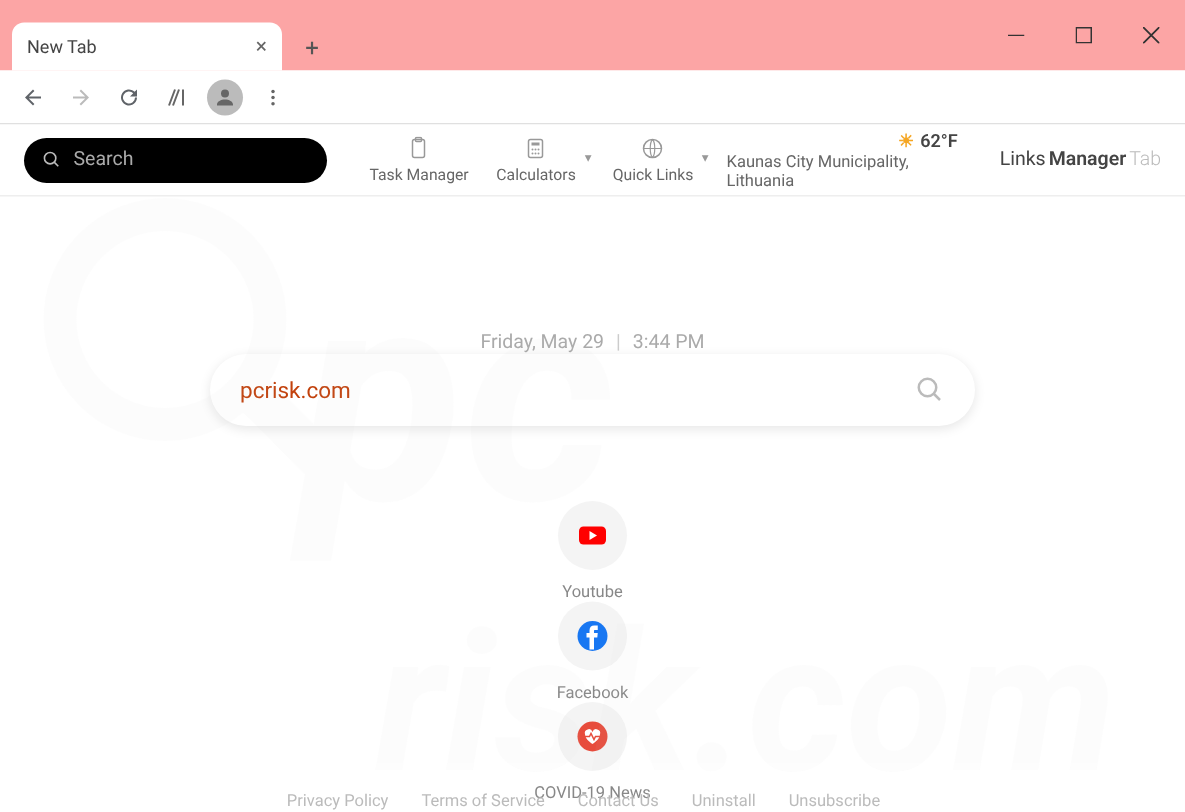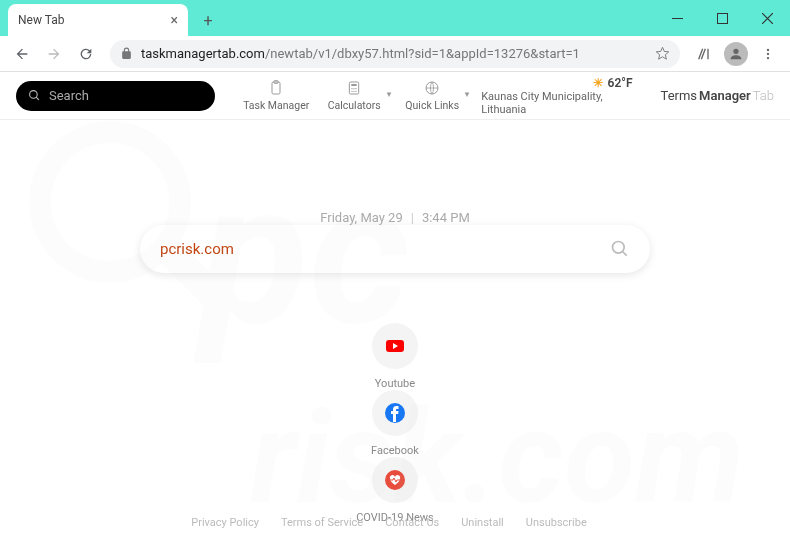--- a/index.html
+++ b/index.html
@@ -1,19 +1,19 @@
 <!DOCTYPE html>
 <html><head>
 <meta charset="utf-8">
 <style>
 * { margin: 0; padding: 0; box-sizing: border-box; font-family: -apple-system, BlinkMacSystemFont, "Segoe UI", Roboto, Arial, sans-serif; }
 body { width: 790px; height: 541px; background: #fff; overflow: hidden; position: relative; }
 
 
-.titlebar { height: 36px; background: #5eead4; display: flex; align-items: flex-end; padding-left: 8px; justify-content: space-between; }
+.titlebar { height: 47px; background: #fca5a5; display: flex; align-items: flex-end; padding-left: 8px; justify-content: space-between; }
 .tab { background: #fff; height: 32px; width: 180px; border-radius: 8px 8px 0 0; display: flex; align-items: center; padding: 0 10px; font-size: 12px; color: #444; position: relative; }
 .tab-close { margin-left: auto; color: #666; font-size: 14px; cursor: pointer; }
 .newtab-btn { width: 28px; height: 28px; display: flex; align-items: center; justify-content: center; color: #555; font-size: 16px; margin-left: 6px; margin-bottom: 2px; cursor: pointer; }
 .win-controls { margin-left: auto; display: flex; align-items: center; height: 100%; }
 .win-btn { width: 45px; height: 30px; display: flex; align-items: center; justify-content: center; color: #333; }
 
 .toolbar { height: 36px; background: #fff; display: flex; align-items: center; padding: 0 8px; gap: 4px; border-bottom: 1px solid #e0e0e0; }
 .nav-btn { width: 28px; height: 28px; display: flex; align-items: center; justify-content: center; color: #888; border-radius: 50%; }
 .nav-btn.enabled { color: #555; }
 .omnibox { flex: 1; height: 28px; background: #f1f3f4; border-radius: 14px; display: flex; align-items: center; padding: 0 10px; gap: 8px; font-size: 13px; color: #555; margin: 0 6px; }
@@ -93,33 +93,20 @@
   <div class="nav-btn">
       <svg width="16" height="16" viewBox="0 0 24 24">
         <path d="M4 11h12.2l-5.6-5.6L12 4l8 8-8 8-1.4-1.4L16.2 13H4z" fill="#bbb"></path>
       </svg>
     </div>
   <div class="nav-btn enabled">
       <svg width="16" height="16" viewBox="0 0 24 24">
         <path d="M17.65 6.35A8 8 0 1 0 20 12h-2a6 6 0 1 1-1.76-4.24L13 11h7V4l-2.35 2.35z" fill="#5f6368"></path>
       </svg>
     </div>
-  <div class="omnibox">
-    <span>
-        <svg width="13" height="13" viewBox="0 0 24 24">
-          <path d="M18 8h-1V6a5 5 0 0 0-10 0v2H6a2 2 0 0 0-2 2v10a2 2 0 0 0 2 2h12a2 2 0 0 0 2-2V10a2 2 0 0 0-2-2zM9 6a3 3 0 0 1 6 0v2H9V6z" fill="#777"></path>
-        </svg>
-      </span>
-    <span><span class="url-host">taskmanagertab.com</span><span class="url-secure">/newtab/v1/dbxy57.html?sid=1&amp;appId=13276&amp;start=1</span></span>
-    <span style="margin-left:auto">
-        <svg width="15" height="15" viewBox="0 0 24 24">
-          <path d="M12 17.3l6.2 3.7-1.6-7 5.4-4.7-7.1-.6L12 2 9.1 8.7 2 9.3l5.4 4.7-1.6 7z" fill="none" stroke="#777" stroke-width="1.5"></path>
-        </svg>
-      </span>
-  </div>
   <div class="tbar-icon">
       <svg width="16" height="16" viewBox="0 0 24 24">
         <path d="M4 20 L10 4 M8 20 L14 4 M18 4 L18 20" stroke="#666" stroke-width="2" fill="none"></path>
       </svg>
     </div>
   <div class="tbar-icon">
       <div class="avatar-circle">
         <svg width="16" height="16" viewBox="0 0 24 24">
           <path d="M12 12a4 4 0 1 0 0-8 4 4 0 0 0 0 8zm0 2c-4 0-8 2-8 5v1h16v-1c0-3-4-5-8-5z" fill="#666"></path>
         </svg>
@@ -192,21 +179,21 @@
       </div>
     </div>
     <div class="weather">
       <div class="temp">
           <span style="color:#f5a623">☀</span>
           <span>62°F</span>
         </div>
       <div>Kaunas City Municipality, Lithuania</div>
     </div>
     <div class="brand">
-      <span class="t1">Terms</span>
+      <span class="t1">Links</span>
       <span class="t2">Manager</span>
       <span class="t3">Tab</span>
     </div>
   </div>
 
   <div class="center">
     <div class="datetime">
       <span>Friday, May 29</span><span class="sep">|</span><span>3:44 PM</span>
     </div>
     <div class="big-search">

